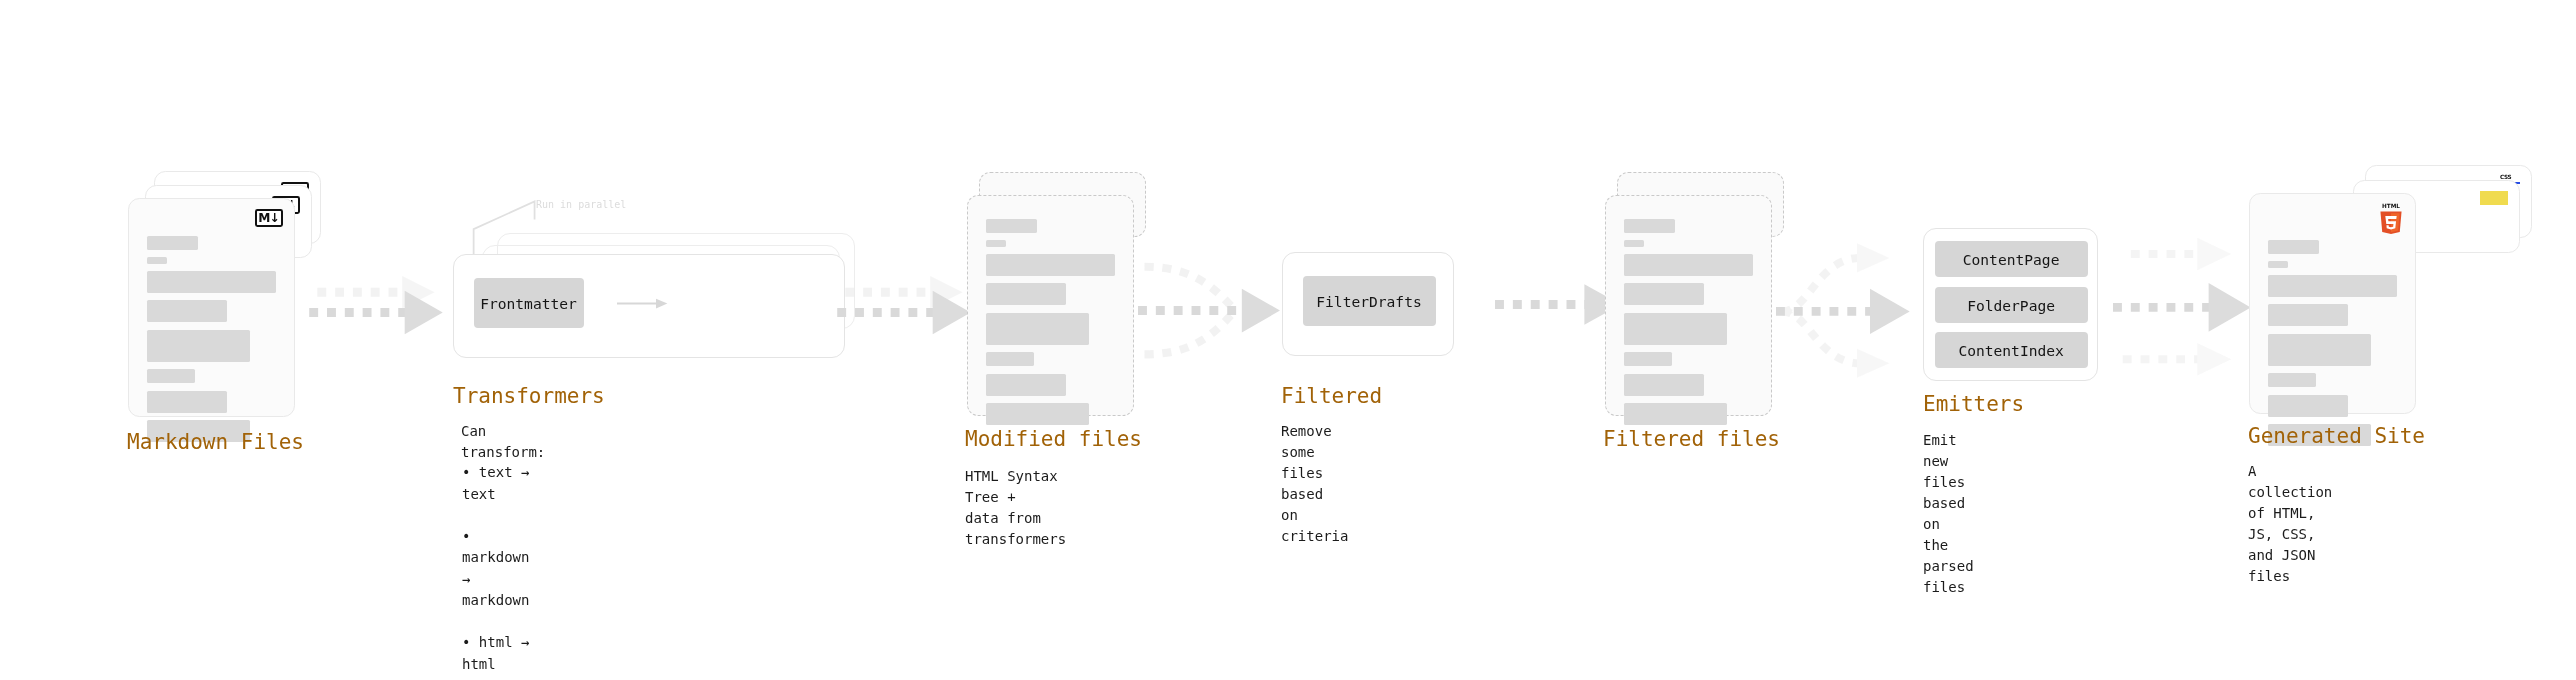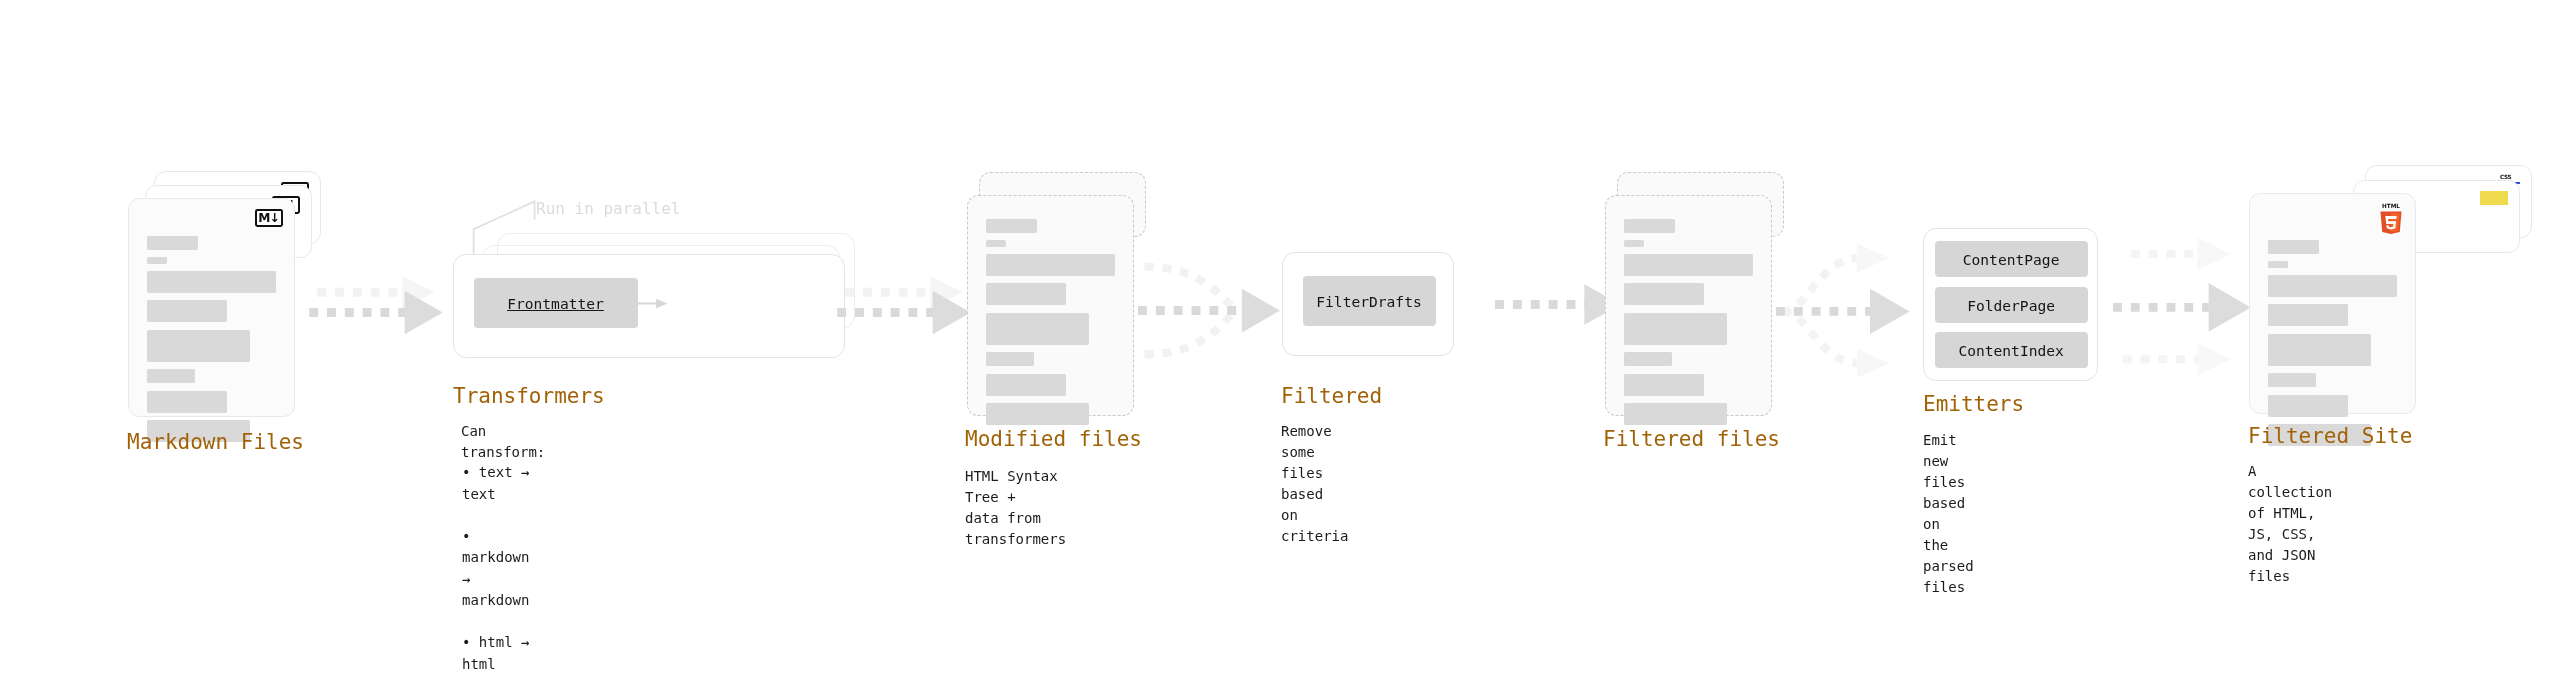--- a/index.html
+++ b/index.html
@@ -67,21 +67,21 @@
     font-size: 14px; color: #1b1b1b; line-height: 1.5;
     white-space: pre-line;
     font-family: "DejaVu Sans Mono", "Liberation Mono", monospace;
   }
   .bullets {
     position: absolute; font-size: 14px; color: #1b1b1b; line-height: 1.52;
     white-space: pre-line;
     font-family: "DejaVu Sans Mono", "Liberation Mono", monospace;
   }
   .parallel-label {
-    position: absolute; font-size: 16px; color: #dcdcdc; white-space: nowrap;
+    position: absolute; font-size: 10px; color: #dcdcdc; white-space: nowrap;
     font-family: "DejaVu Sans Mono", "Liberation Mono", monospace;
   }
 
   
   .group-box {
     position: absolute;
     border: 1.6px solid #ededed;
     border-radius: 13px;
     background: transparent;
   }
@@ -162,21 +162,21 @@
     <div class="group-box" style="left:482px; top:245px; width:358px; height:96px;">
       <div class="pill faded1" style="left:19.5px; top:19.5px; width:130px; height:50px;"></div>
       <div class="pill faded1" style="left:205px; top:19.5px; width:130px; height:50px;"></div>
       <svg style="left:156px; top:40px; width:46px; height:11.4px;" viewBox="0 0 56 14">
         <line x1="0" y1="7" x2="44" y2="7" stroke="#e4e4e4" stroke-width="2.4"></line>
         <path d="M42 2 L54 7 L42 12 Z" fill="#e4e4e4"></path>
       </svg>
     </div>
 
     <div class="group-box solidbg" style="left:453px; top:254px; width:392px; height:104px;">
-      <div class="pill" style="left:19.5px; top:23px; width:164px; height:50px;text-decoration:underline;">Frontmatter</div>
+      <div class="pill" style="left:19.5px; top:23px; width:110px; height:50px;">Frontmatter</div>
       <svg style="left:163px; top:42px; width:52px; height:13px;" viewBox="0 0 64 16">
         <line x1="0" y1="8" x2="50" y2="8" stroke="#d7d7d7" stroke-width="2.6"></line>
         <path d="M48 2 L62 8 L48 14 Z" fill="#d7d7d7"></path>
       </svg>
     </div>
 
     <div class="title" style="left:453px; top:384px;">Transformers</div>
     <div class="subtitle" style="left:461px; top:421px;">Can transform:</div>
     <div class="bullets" style="left:462px; top:441px;">
       <div>• text → text</div>
@@ -308,19 +308,19 @@
         <div class="bar h1" style="width:51px;"></div>
         <div class="bar h2" style="width:20.3px;"></div>
         <div class="bar big" style="width:100%;"></div>
         <div class="bar big" style="width:62%;"></div>
         <div class="bar xbig" style="width:80%;"></div>
         <div class="bar h1" style="width:37%;"></div>
         <div class="bar big" style="width:62%;"></div>
         <div class="bar big" style="width:80%;"></div>
       </div>
     </div>
-    <div class="title" style="left:2248px; top:424px;">Filtered Site</div>
+    <div class="title" style="left:2248px; top:424px;">Generated Site</div>
     <div class="subtitle" style="left:2248px; top:461px;">A collection of HTML,
 JS, CSS, and JSON files</div>
   </div>
 
 </div>
 
 
 </body></html>

